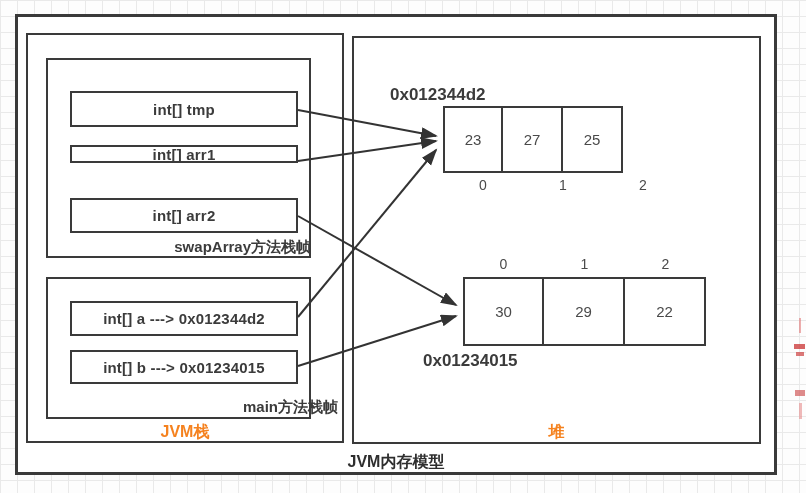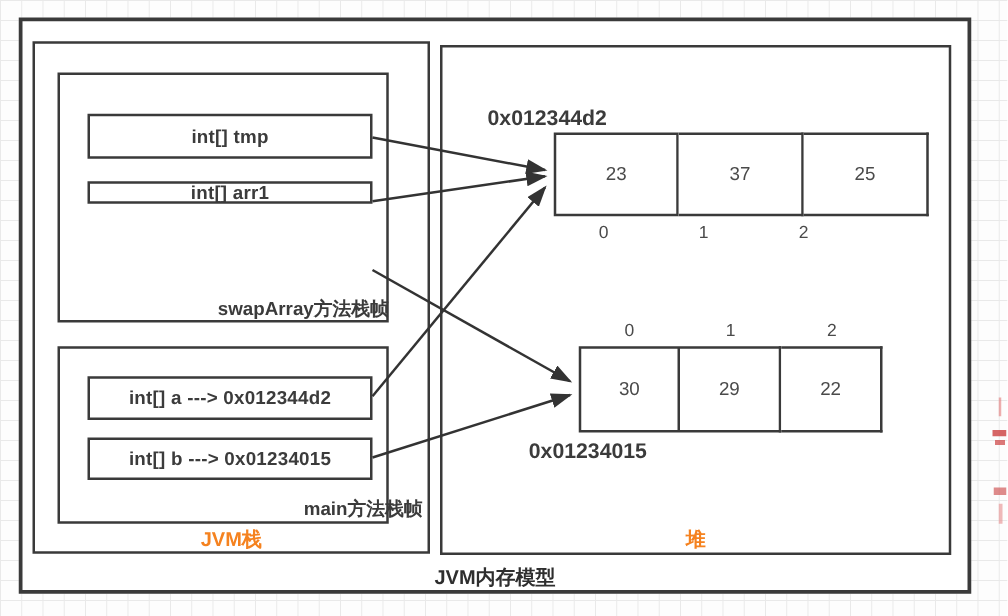--- a/index.html
+++ b/index.html
@@ -48,21 +48,21 @@
     text-align: center;
     font-weight: bold; font-size: 16px; color: #2e2e2e;
   }
 
   .addr {
     font-weight: bold; font-size: 17px; color: #3b3b3b;
   }
 
   .heap-array { display: flex; }
   .heap-array .cell {
-    width: 100px; height: 100%;
+    width: 60px; height: 100%;
     border: 2px solid #3a3a3a;
     background: #fff;
     display: flex; align-items: center; justify-content: center;
     font-size: 15px; color: #4a4a4a;
   }
   .heap-array .cell + .cell { border-left: none; }
   .heap-array.wide .cell { width: 81px; }
 
   .index-row { display: flex; }
   .index-row span {
@@ -85,31 +85,32 @@
 
   <div class="abs frame" style="left:26px; top:33px; width:318px; height:410px;"></div>
   <div class="abs caption-orange" style="left:26px; top:422px; width:318px;text-align:center;">JVM栈</div>
 
   <div class="abs frame" style="left:352px; top:36px; width:409px; height:408px;"></div>
   <div class="abs caption-orange" style="left:352px; top:422px; width:409px;">堆</div>
 
   <div class="abs frame" style="left:46px; top:58px; width:265px; height:200px;"></div>
   <div class="abs varbox" style="left:70px; top:91px; width:228px; height:36px;">int[] tmp</div>
   <div class="abs varbox" style="left:70px; top:145px; width:228px; height:18px;">int[] arr1</div>
+  <div class="abs varbox" style="left:70px; top:198px; width:228px; height:35px;">int[] arr2</div>
   <div class="abs caption" style="left:46px; top:238px; width:265px;">swapArray方法栈帧</div>
 
   <div class="abs frame" style="left:46px; top:277px; width:265px; height:142px;"></div>
   <div class="abs varbox" style="left:70px; top:301px; width:228px; height:35px;">int[] a ---&gt; 0x012344d2</div>
   <div class="abs varbox" style="left:70px; top:350px; width:228px; height:34px;">int[] b ---&gt; 0x01234015</div>
   <div class="abs caption" style="left:46px; top:398px; width:292px;padding-left:40px;">main方法栈帧</div>
 
   <div class="abs addr" style="left:390px; top:85px;">0x012344d2</div>
   <div class="abs heap-array" style="left:443px; top:106px; height:67px;">
     <div class="cell">23</div>
-    <div class="cell">37</div>
+    <div class="cell">27</div>
     <div class="cell">25</div>
   </div>
   <div class="abs index-row" style="left:443px; top:177px;">
     <span>0</span>
     <span>1</span>
     <span>2</span>
   </div>
 
   <div class="abs index-row wide" style="left:463px; top:256px;">
     <span>0</span>

